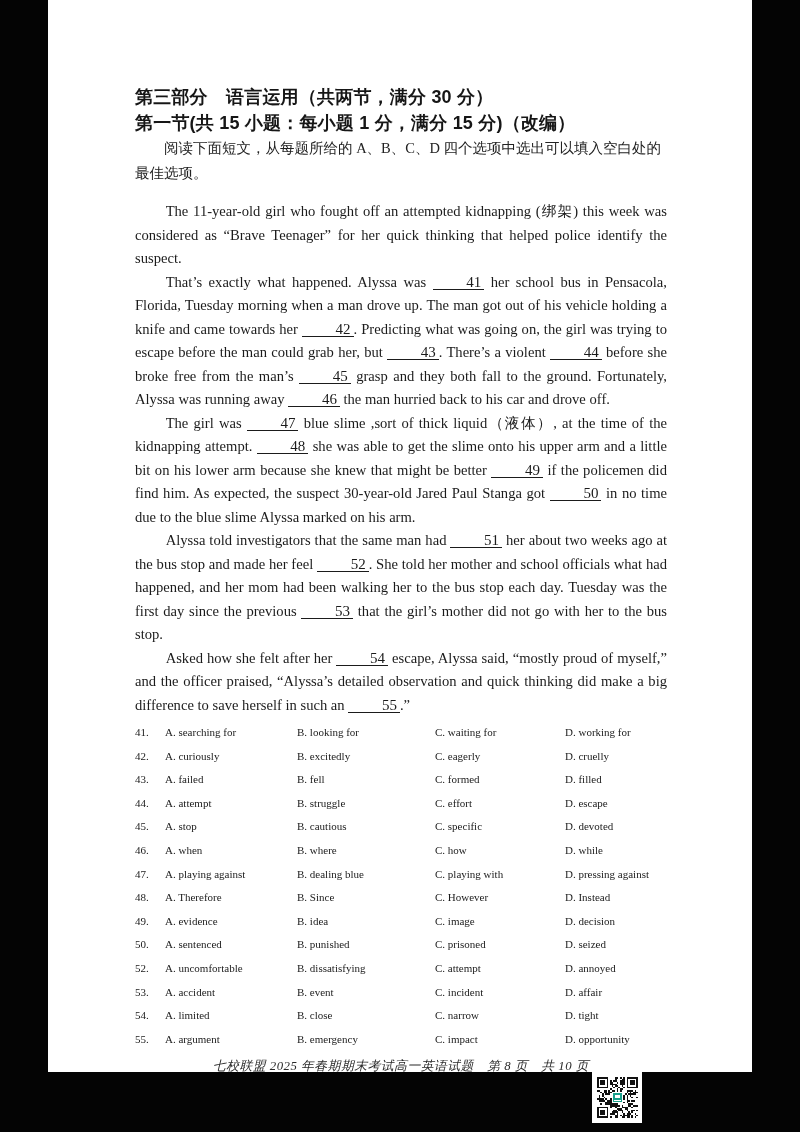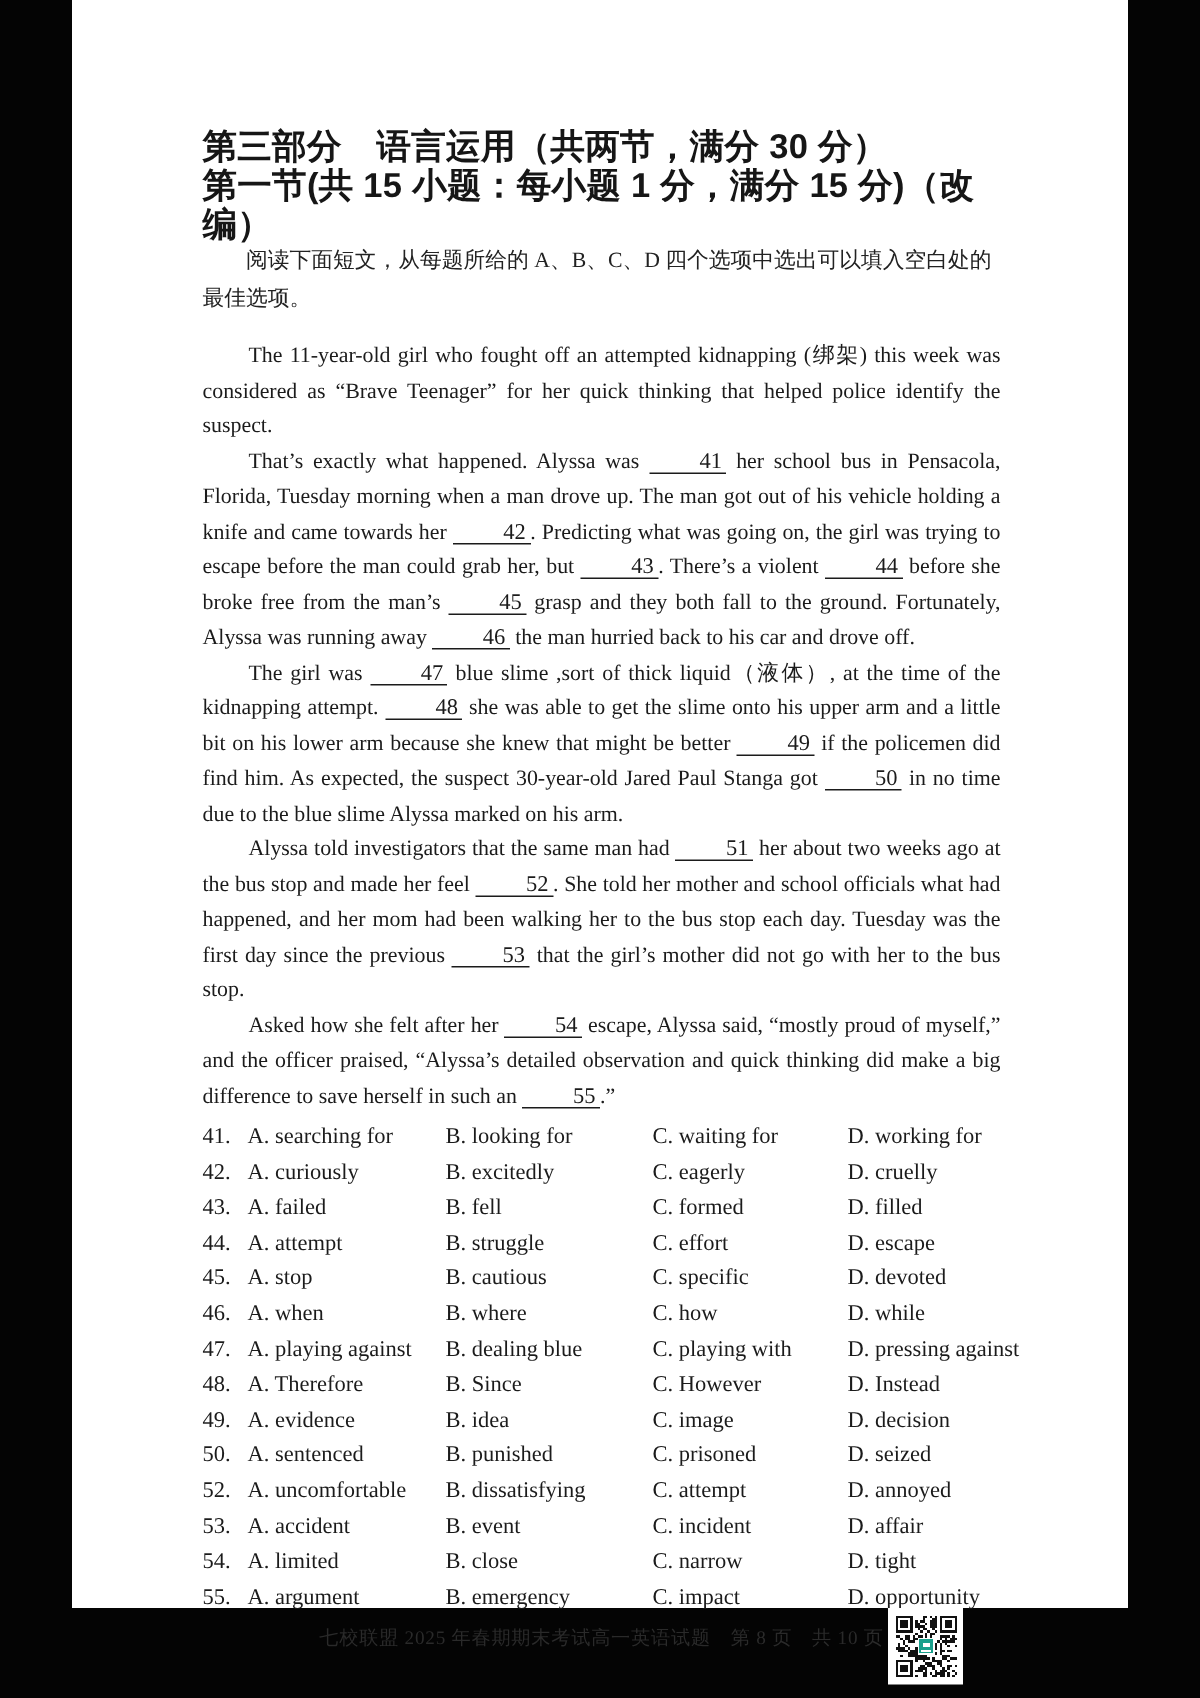--- a/index.html
+++ b/index.html
@@ -20,21 +20,21 @@
 
   
   .content {
     position:absolute;
     left:135px; top:84px;
     width:532px;
   }
   .part-title, .section-title {
     font-family:"Liberation Sans", sans-serif;
     font-weight:700;
-    font-size:23px;
+    font-size:18px;
     line-height:26px;
     letter-spacing:0.2px;
     color:#161616;
   }
   .instructions {
     font-size:14.5px;
     line-height:25px;
     text-indent:2em;
     color:#222;
   }
@@ -53,31 +53,32 @@
     text-align:left;
     border-bottom:1.4px solid #1b1b1b;
     font-size:15px;
     line-height:14px;
     vertical-align:baseline;
   }
   .options { margin-top:4px; }
   .q-row {
     display:grid;
     grid-template-columns:30px 132px 138px 130px auto;
-    font-size:15px;
+    font-size:11px;
     line-height:23.6px;
     white-space:nowrap;
   }
   .q-num { text-align:left; }
   .footer {
     margin-top:7px;
     text-align:center;
     font-size:12.8px;
     color:#2a2a2a;
     letter-spacing:0.5px;
+    font-style:italic;
   }
   
   .qr-patch {
     position:absolute;
     left:592px; top:1072px;
     width:50px; height:51px;
     background:#ffffff;
     display:flex; align-items:center; justify-content:center;
   }
   .qr-patch svg { width:41px; height:41px; display:block; }

